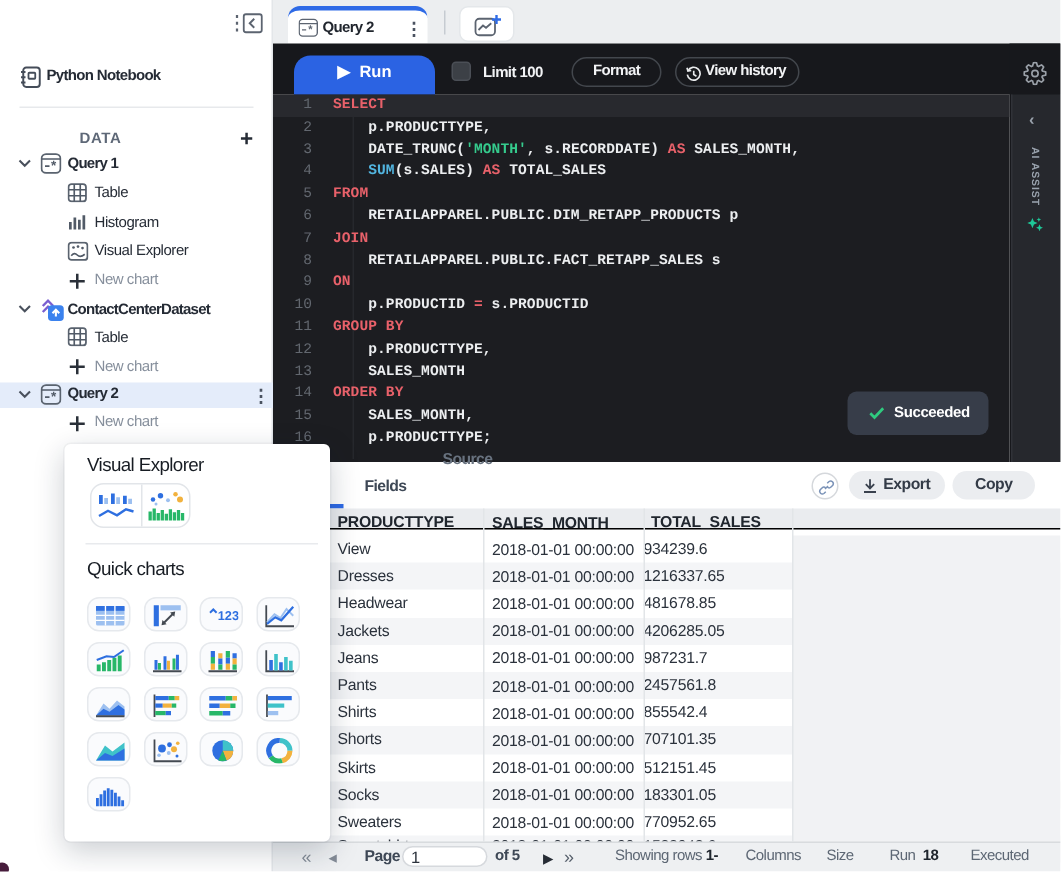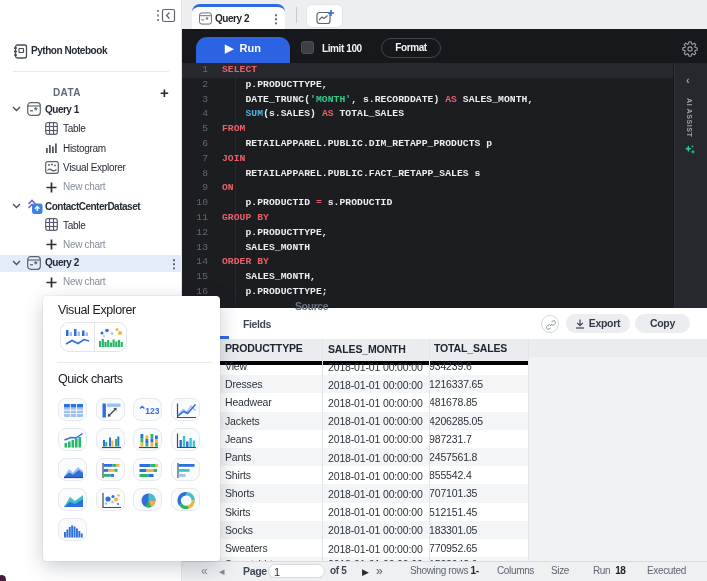--- a/index.html
+++ b/index.html
@@ -64,21 +64,21 @@
   #results { left:182px; top:308px; width:525px; height:253px; background:#fff; }
   #fieldslbl { left:243px; top:318px; font-size:10.5px; letter-spacing:-0.4px; font-weight:600; color:#3e4856; }
   #sourcelbl { left:295px; top:300px; font-size:10.5px; letter-spacing:-0.4px; font-weight:600; color:#68727f; }
   #tabuline { left:208px; top:336px; width:21px; height:3px; background:#2e6ae6; }
   #linkcirc { left:541px; top:315px; width:18px; height:18px; border:1px solid #d5d8dc; border-radius:50%; }
   .rpill { position:absolute; top:314px; height:19px; background:#ebedf0; border-radius:10px; font-size:10.5px; letter-spacing:-0.3px; font-weight:600; color:#333b47; text-align:center; line-height:19px; }
   #exportbtn { left:566px; width:64px; }
   #copybtn { left:635px; width:55px; }
 
   #rtable { left:182px; top:339px; width:525px; height:222px; font-size:10.5px; letter-spacing:-0.15px; color:#2b323c; }
-  #rhead { position:absolute; left:0; top:0; width:525px; height:26px; background:#eaecef; border-bottom:4px solid #000000; font-weight:700; color:#20262e; }
+  #rhead { position:absolute; left:0; top:0; width:525px; height:14px; background:#eaecef; border-bottom:1px solid #000000; font-weight:700; color:#20262e; }
   .rrow { position:absolute; left:0; width:525px; height:18.2px; }
   .c1 { position:absolute; left:43px; top:3px; }
   .c2 { position:absolute; left:146px; top:3.5px; letter-spacing:-0.15px; }
   .c3 { position:absolute; left:247px; top:3px; width:92px; text-align:left; }
   .stripe { background:#f4f5f7; }
   #rightvoid { position:absolute; left:346px; top:18px; width:179px; height:204px; background:#f1f2f4; }
   .vline { position:absolute; top:0; width:1px; height:222px; background:#e2e5e8; }
 
   
   #botbar { left:182px; top:561px; width:525px; height:20px; background:#eef0f2; border-top:1px solid #d8dbde; font-size:10px; letter-spacing:-0.35px; color:#5d6774; }
@@ -119,20 +119,25 @@
         <path d="M3 11 L6 8 L8 9.5 L11.5 6.5" fill="none" stroke="#5c6470" stroke-width="1.2"></path>
         <path d="M15 1 v6 M12 4 h6" stroke="#2f6ce6" stroke-width="1.6"></path>
       </svg>
   </div>
 
   <div class="abs" id="toolbar"></div>
   <div class="abs" id="runbtn">▶&nbsp; Run</div>
   <div class="abs" id="limitchk"></div>
   <div class="abs" id="limitlbl">Limit 100</div>
   <div class="abs pillbtn" id="fmtbtn">Format</div>
+  <div class="abs pillbtn" id="vhbtn"><svg style="position:absolute;left:6px;top:4.5px" width="11" height="11" viewBox="0 0 11 11">
+        <path d="M1.6 3.2 A4.3 4.3 0 1 1 1.2 5.8" fill="none" stroke="#e8eaec" stroke-width="1.1"></path>
+        <path d="M1.0 1.2 L1.6 3.4 L3.8 2.9" fill="none" stroke="#e8eaec" stroke-width="1.1"></path>
+        <path d="M5.5 3.2 V5.7 L7.3 6.8" fill="none" stroke="#e8eaec" stroke-width="1.1"></path>
+      </svg><span style="margin-left:11px">View history</span></div>
   <svg class="abs" style="left:682px;top:41px;z-index:3" width="16" height="16" viewBox="0 0 16 16">
       <path d="M15.13 7.00 A7.2 7.2 0 0 1 15.13 9.00 L12.94 9.64 A5.2 5.2 0 0 1 12.65 10.33 L13.75 12.33 A7.2 7.2 0 0 1 12.33 13.75 L10.33 12.65 A5.2 5.2 0 0 1 9.64 12.94 L9.00 15.13 A7.2 7.2 0 0 1 7.00 15.13 L6.36 12.94 A5.2 5.2 0 0 1 5.67 12.65 L3.67 13.75 A7.2 7.2 0 0 1 2.25 12.33 L3.35 10.33 A5.2 5.2 0 0 1 3.06 9.64 L0.87 9.00 A7.2 7.2 0 0 1 0.87 7.00 L3.06 6.36 A5.2 5.2 0 0 1 3.35 5.67 L2.25 3.67 A7.2 7.2 0 0 1 3.67 2.25 L5.67 3.35 A5.2 5.2 0 0 1 6.36 3.06 L7.00 0.87 A7.2 7.2 0 0 1 9.00 0.87 L9.64 3.06 A5.2 5.2 0 0 1 10.33 3.35 L12.33 2.25 A7.2 7.2 0 0 1 13.75 3.67 L12.65 5.67 A5.2 5.2 0 0 1 12.94 6.36 Z" fill="none" stroke="#9aa0a8" stroke-width="1.1"></path>
       <circle cx="8" cy="8" r="2.1" fill="none" stroke="#9aa0a8" stroke-width="1.1"></circle>
     </svg>
 
   <div class="abs" id="editor">
     <div class="abs" id="curline"></div>
     <div class="abs" style="left:53px;top:15px;width:1px;height:228px;background:#26282d"></div>
     <div id="lnums">  1
   2
@@ -159,20 +164,26 @@
 <span class="kw">JOIN</span>
     RETAILAPPAREL.PUBLIC.FACT_RETAPP_SALES s
 <span class="kw">ON</span>
     p.PRODUCTID <span class="kw">=</span> s.PRODUCTID
 <span class="kw">GROUP BY</span>
     p.PRODUCTTYPE,
     SALES_MONTH
 <span class="kw">ORDER BY</span>
     SALES_MONTH,
     p.PRODUCTTYPE;</div>
+  </div>
+  <div class="abs" id="succ">
+    <svg class="abs" style="left:14px;top:10px" width="11" height="9" viewBox="0 0 11 9">
+        <path d="M1.2 4.5 L4 7.3 L9.8 1.2" fill="none" stroke="#2fca7f" stroke-width="1.8"></path>
+      </svg>
+    <span>Succeeded</span>
   </div>
 
   <div class="abs" id="rrail"></div>
   <div class="abs" id="rrail2"></div>
   <div class="abs" id="aichev">‹</div>
   <div class="abs" id="ailbl">AI ASSIST</div>
   <svg class="abs" style="left:684px;top:144px" width="12" height="12" viewBox="0 0 14 14">
       <path d="M5 1.5 L6.2 4.3 L9 5.5 L6.2 6.7 L5 9.5 L3.8 6.7 L1 5.5 L3.8 4.3 Z" fill="#1ec898"></path>
       <path d="M10.5 6.5 L11.3 8.4 L13.2 9.2 L11.3 10 L10.5 11.9 L9.7 10 L7.8 9.2 L9.7 8.4 Z" fill="#1ec898"></path>
       <path d="M10 1 L10.5 2.3 L11.8 2.8 L10.5 3.3 L10 4.6 L9.5 3.3 L8.2 2.8 L9.5 2.3 Z" fill="#1ec898"></path>

